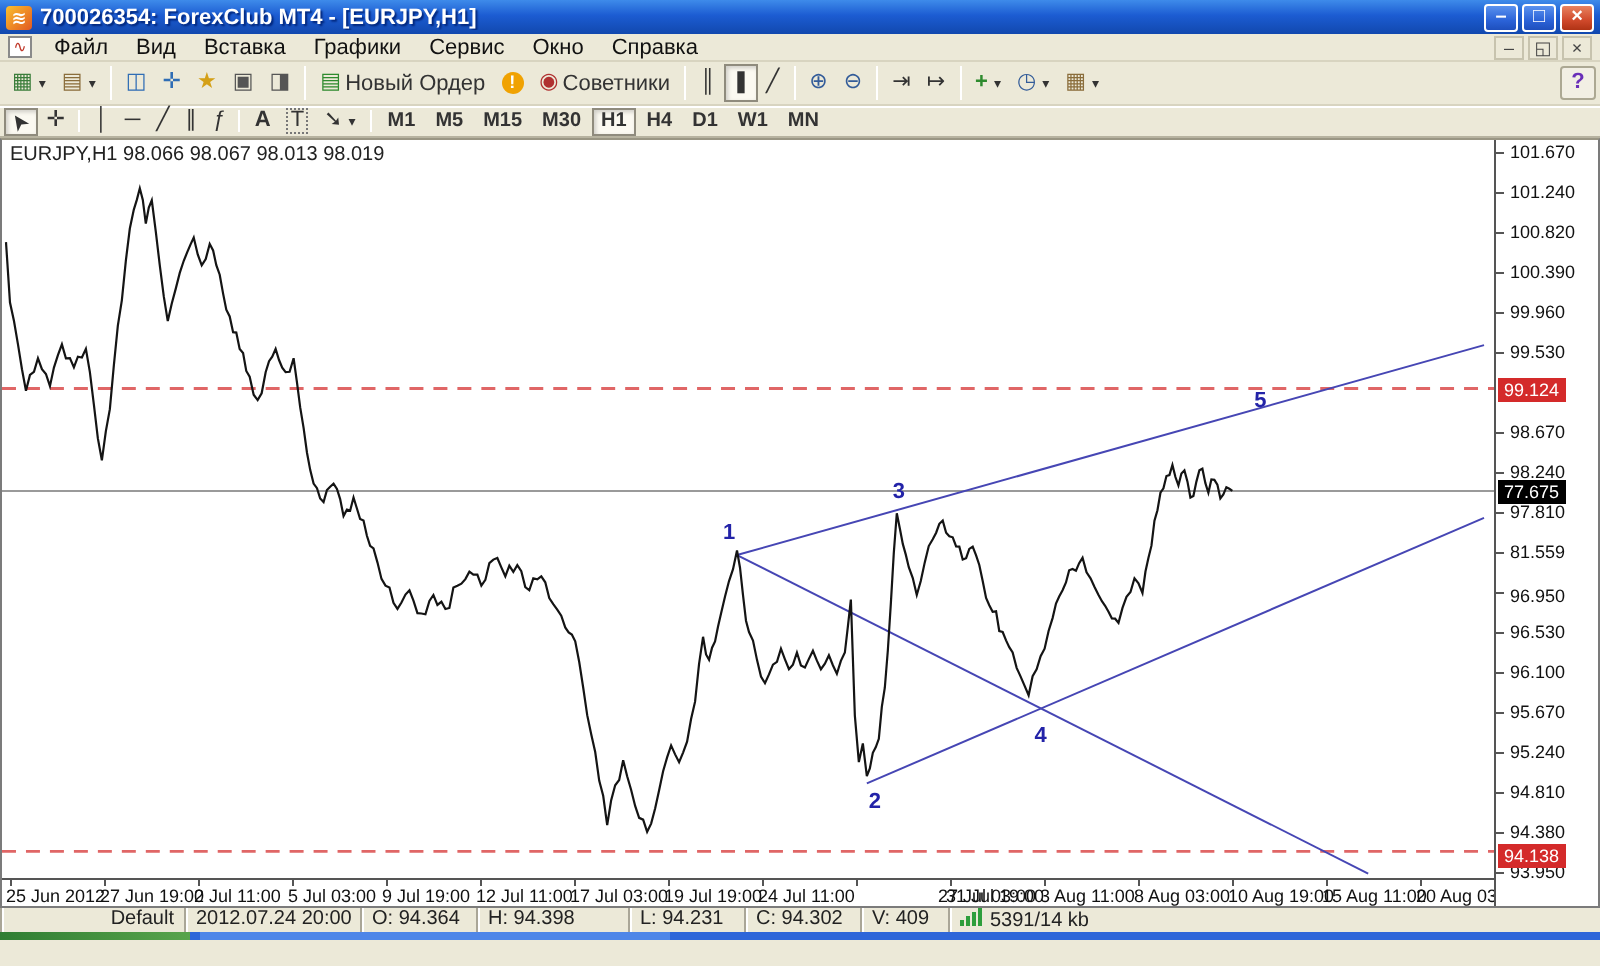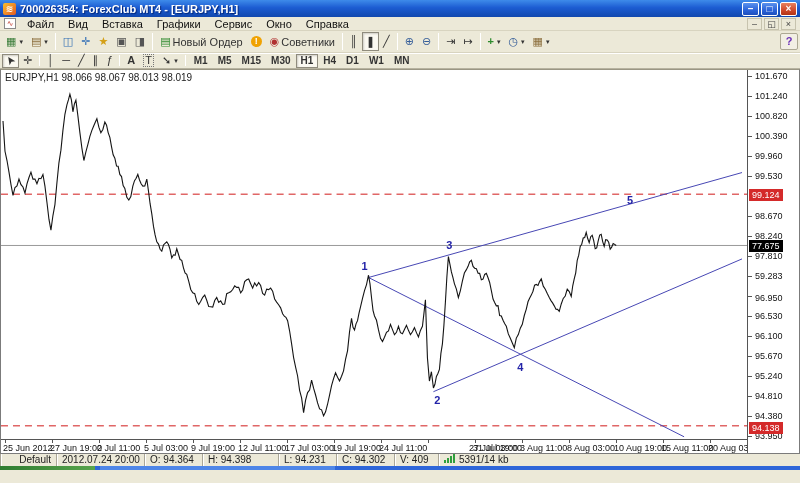--- a/index.html
+++ b/index.html
@@ -308,21 +308,21 @@
         <div class="ylab" style="top: 80.8667px;">99.960</div>
         <div class="ytick" style="top: 105.933px;"></div>
         <div class="ylab" style="top: 100.933px;">99.530</div>
         <div class="ytick" style="top: 146.067px;"></div>
         <div class="ylab" style="top: 141.067px;">98.670</div>
         <div class="ytick" style="top: 166.133px;"></div>
         <div class="ylab" style="top: 161.133px;">98.240</div>
         <div class="ytick" style="top: 186.2px;"></div>
         <div class="ylab" style="top: 181.2px;">97.810</div>
         <div class="ytick" style="top: 206.267px;"></div>
-        <div class="ylab" style="top: 201.267px;">59.283</div>
+        <div class="ylab" style="top: 201.267px;">81.559</div>
         <div class="ytick" style="top: 226.333px;"></div>
         <div class="ylab" style="top: 223px;">96.950</div>
         <div class="ytick" style="top: 245.933px;"></div>
         <div class="ylab" style="top: 240.933px;">96.530</div>
         <div class="ytick" style="top: 266px;"></div>
         <div class="ylab" style="top: 261px;">96.100</div>
         <div class="ytick" style="top: 286.067px;"></div>
         <div class="ylab" style="top: 281.067px;">95.670</div>
         <div class="ytick" style="top: 306.133px;"></div>
         <div class="ylab" style="top: 301.133px;">95.240</div>
@@ -333,21 +333,21 @@
         <div class="ytick" style="top: 366.333px;"></div>
         <div class="ylab" style="top: 361.333px;">93.950</div>
         <div class="ybadge red" style="top: 118.88px;">99.124</div>
         <div class="ybadge black" style="top: 170.447px;">77.675</div>
         <div class="ybadge red" style="top: 351.56px;">94.138</div>
       </div>
   </div>
 
 
   <div class="statusbar">
-    <span class="seg right" style="width:56px">Default</span>
+    <span class="seg right" style="width:92px">Default</span>
     <span class="seg" style="width:88px">2012.07.24 20:00</span>
     <span class="seg" style="width:58px">O: 94.364</span>
     <span class="seg" style="width:76px">H: 94.398</span>
     <span class="seg" style="width:58px">L: 94.231</span>
     <span class="seg" style="width:58px">C: 94.302</span>
     <span class="seg" style="width:44px">V: 409</span>
     <span class="seg" style="width:84px">
       <span class="conn">
           <i></i>
           <i></i>

